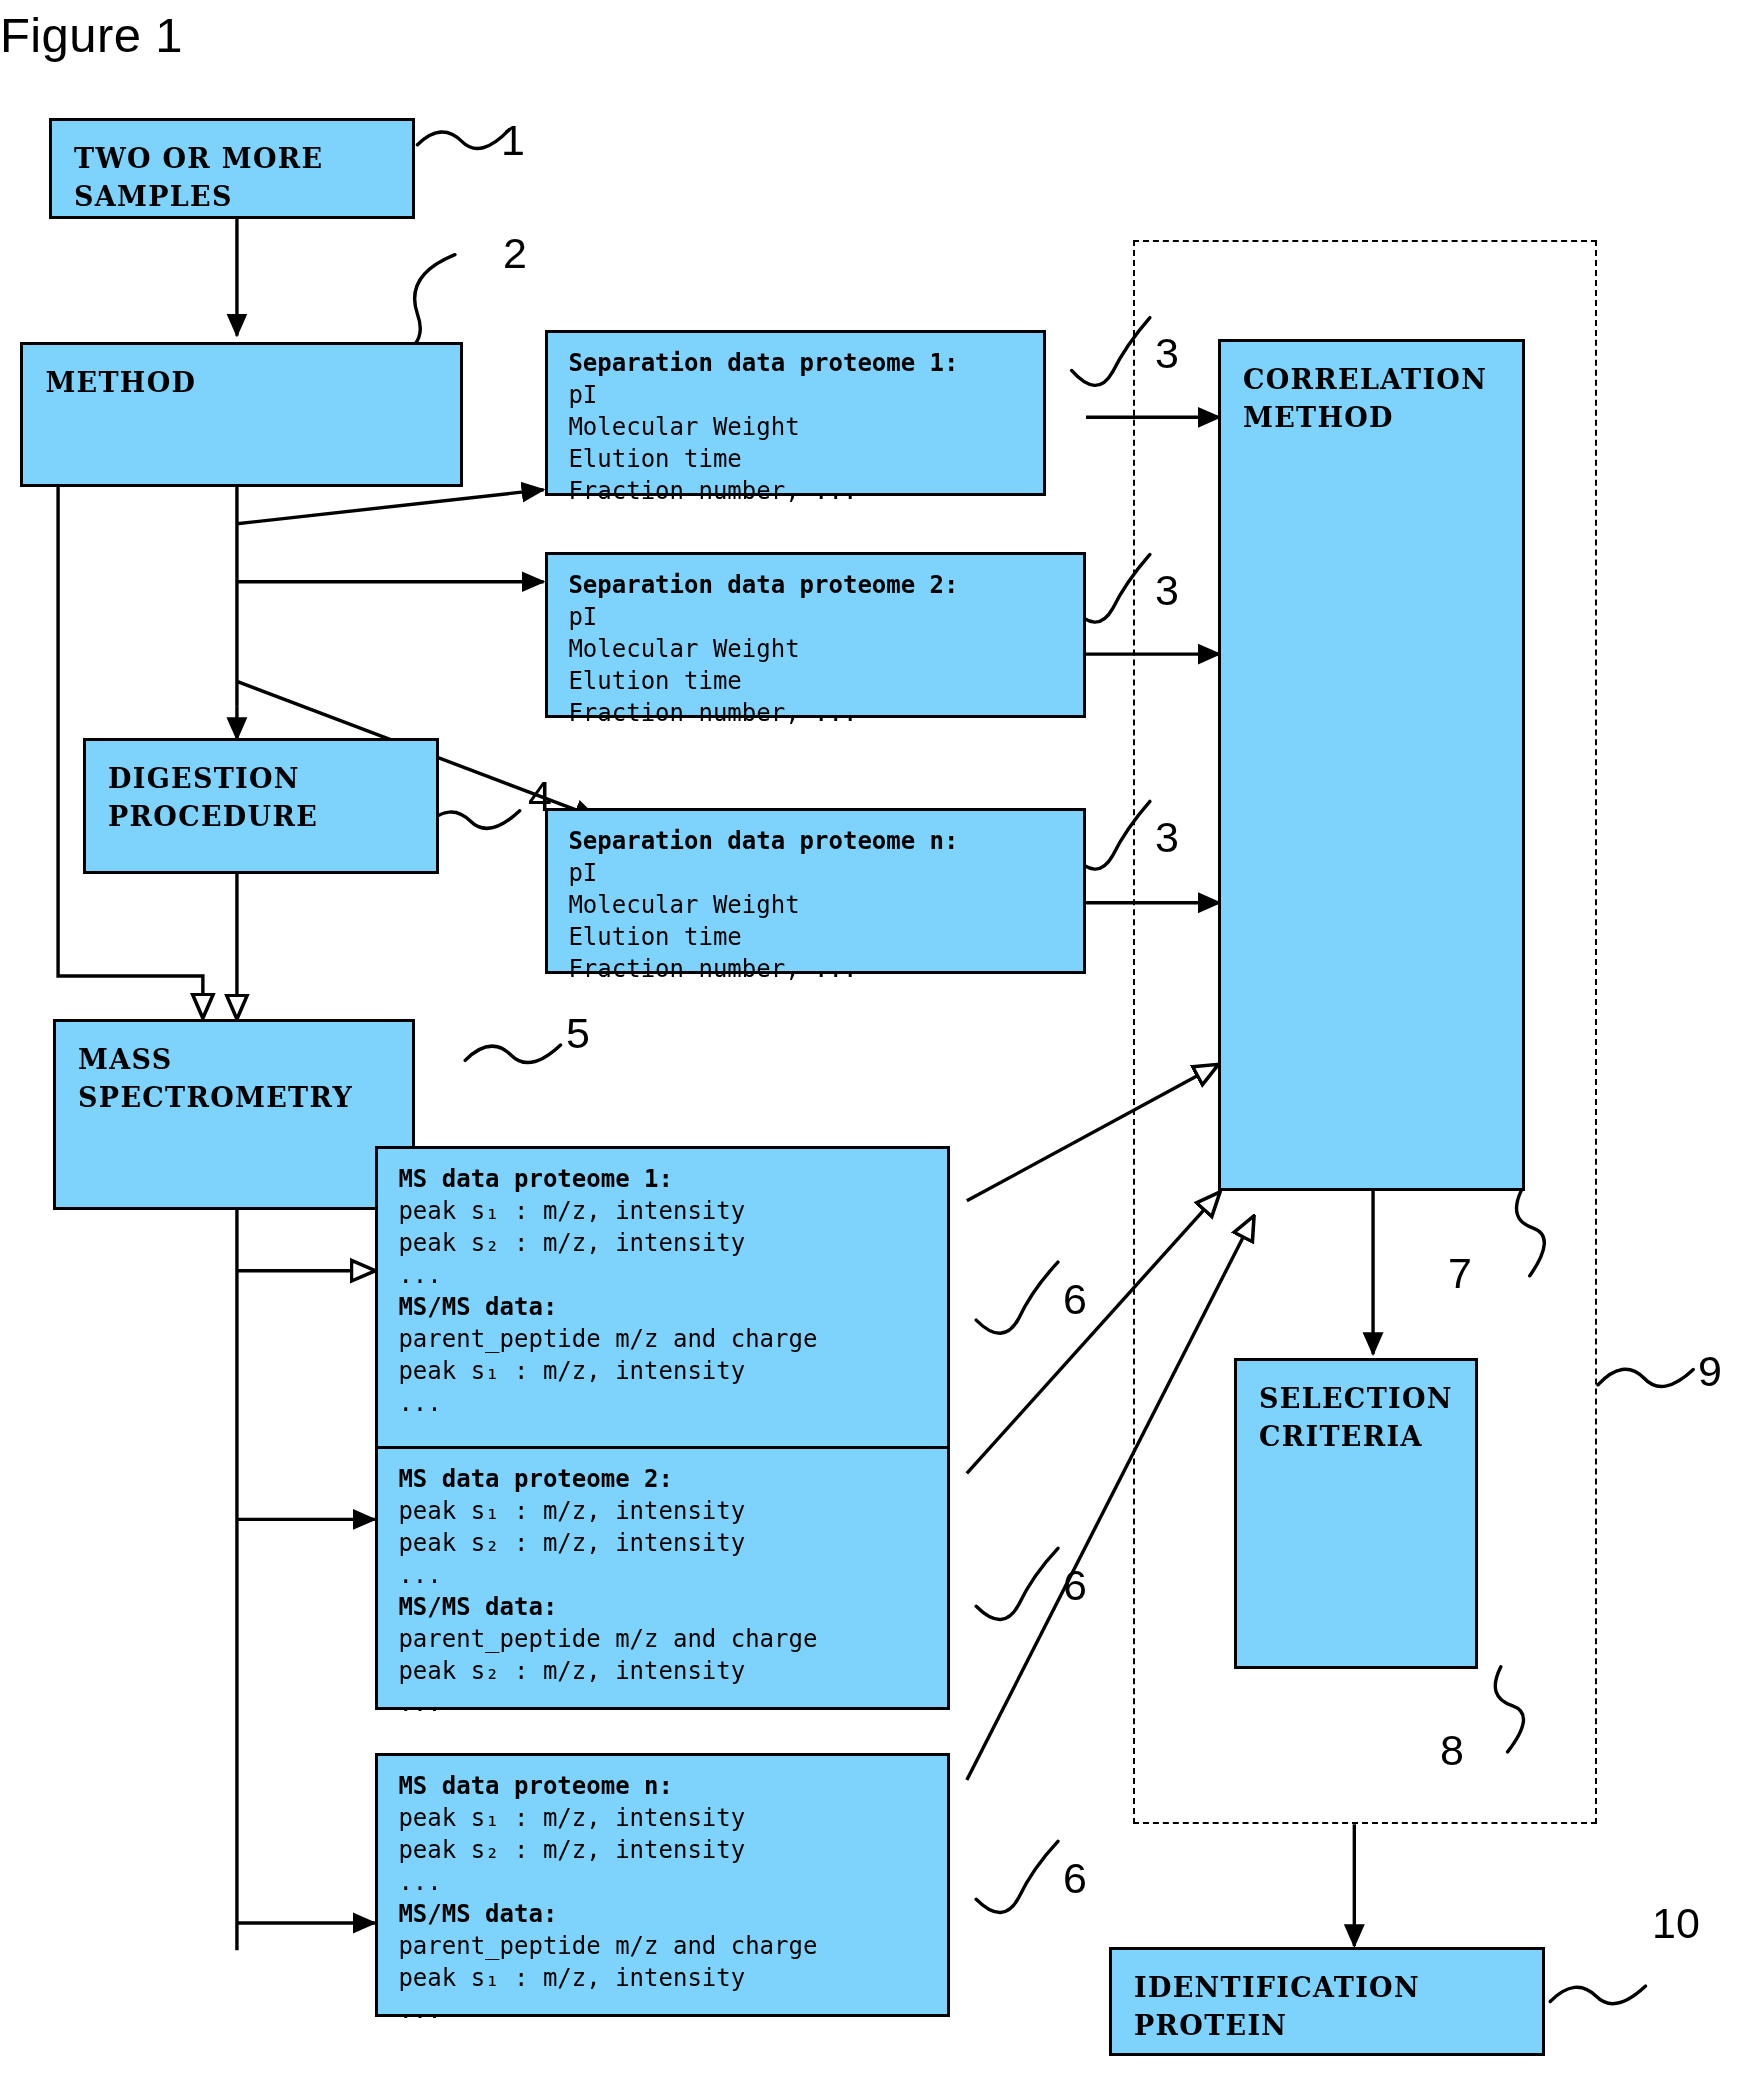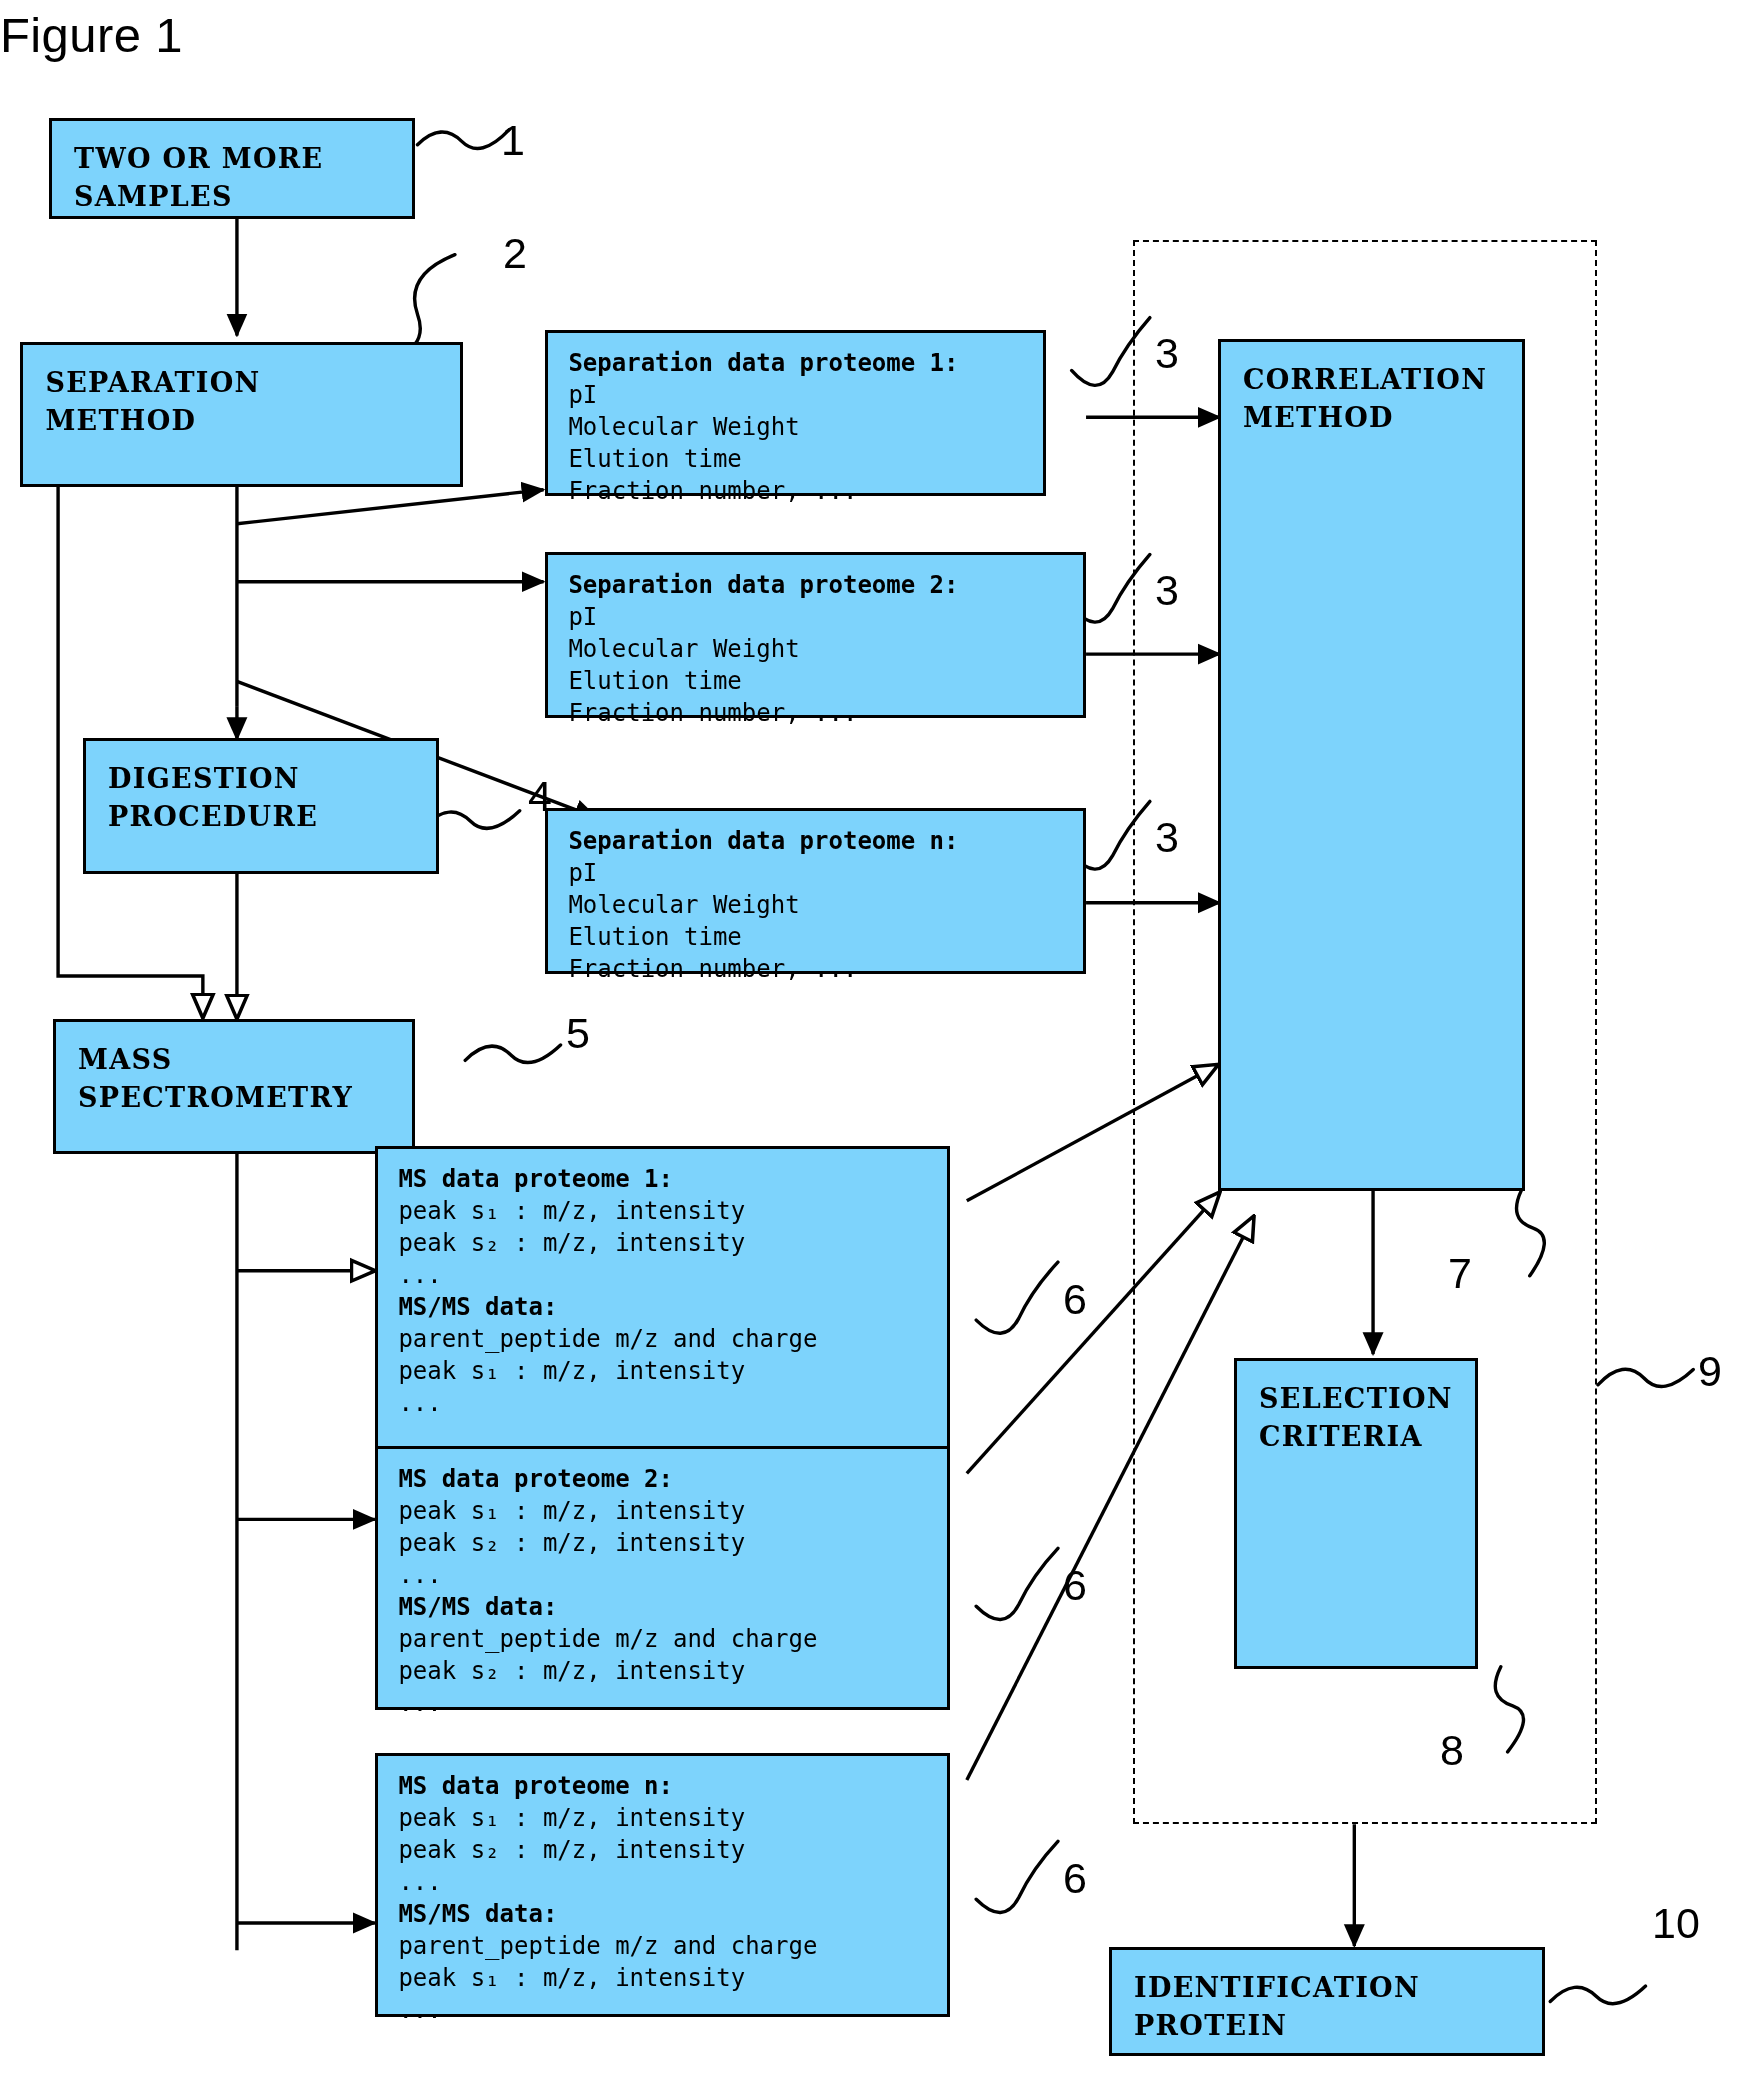--- a/index.html
+++ b/index.html
@@ -160,32 +160,31 @@
 
   <div class="dashed-region" style="left:1133px; top:240px; width:464px; height:1584px;"></div>
 
   <div class="box box-caps" style="left:49px; top:118px; width:366px; height:101px;">
     <span class="ln">TWO OR MORE</span>
     <span class="ln">SAMPLES</span>
   </div>
   <div class="refnum" style="left:501px; top:119px;">1</div>
 
   <div class="box box-caps" style="left:20.4px; top:342px; width:443px; height:145px;">
-    <span class="ln">SEPARATION</span>
     <span class="ln">METHOD</span>
   </div>
   <div class="refnum" style="left:503px; top:232px;">2</div>
 
   <div class="box box-caps" style="left:83px; top:738px; width:356px; height:136px;">
     <span class="ln">DIGESTION</span>
     <span class="ln">PROCEDURE</span>
   </div>
   <div class="refnum" style="left:528px; top:775px;">4</div>
 
-  <div class="box box-caps" style="left:53px; top:1019px; width:362px; height:135px;">
+  <div class="box box-caps" style="left:53px; top:1019px; width:362px; height:191px;">
     <span class="ln">MASS</span>
     <span class="ln">SPECTROMETRY</span>
   </div>
   <div class="refnum" style="left:566px; top:1012px;">5</div>
 
   <div class="box box-mono" style="left:545px; top:330px; width:501px; height:166px;">
     <span class="ln bold">Separation data proteome 1:</span>
     <span class="ln">pI</span>
     <span class="ln">Molecular Weight</span>
     <span class="ln">Elution time</span>

